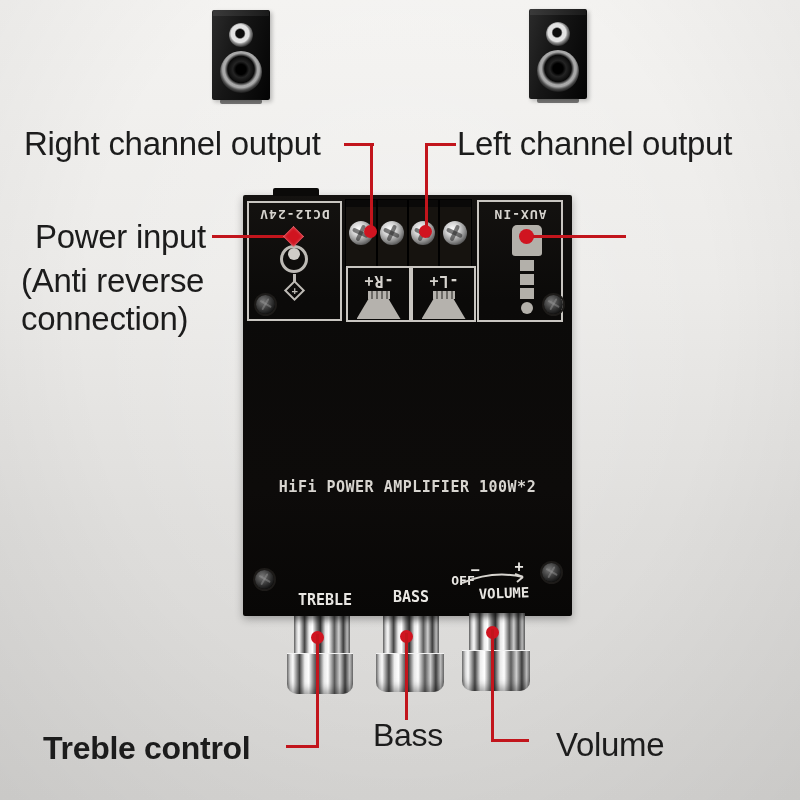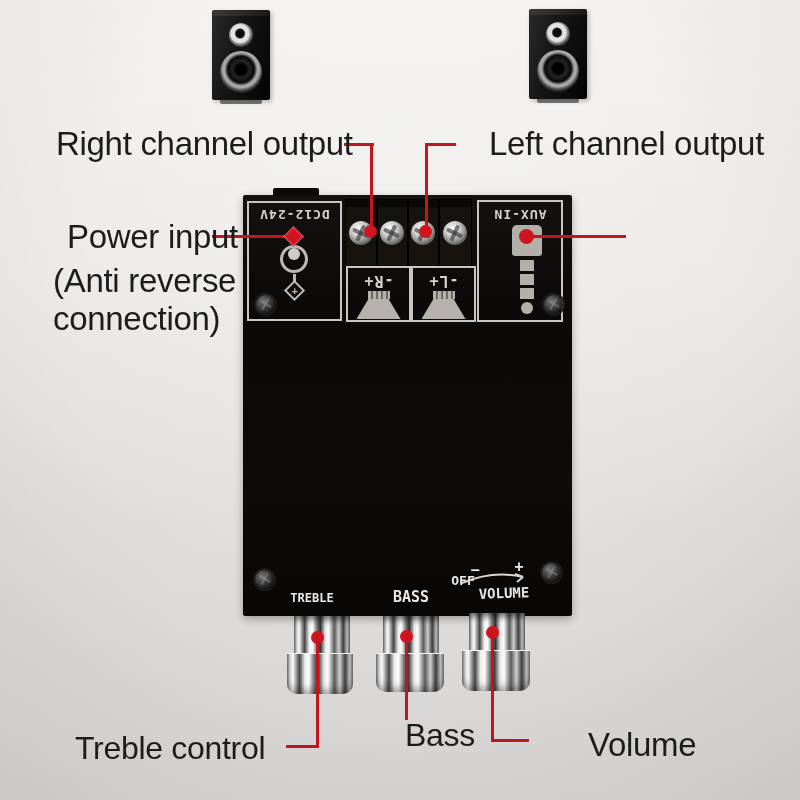--- a/index.html
+++ b/index.html
@@ -17,21 +17,21 @@
   .speaker::before{content:"";position:absolute;left:1px;top:0;right:1px;height:6px;
     background:linear-gradient(90deg,#3a3a3a,#1a1a1a);border-radius:2px 2px 0 0;}
   .speaker::after{content:"";position:absolute;left:14%;bottom:-4px;width:72%;height:5px;
     background:rgba(20,20,20,.55);border-radius:2px;}
   .tweeter{position:absolute;left:17px;top:13px;width:24px;height:24px;border-radius:50%;
     background:radial-gradient(circle at 46% 44%,#0c0c0c 0 22%,#e2e2e2 30% 48%,#8f8f8f 56%,#3c3c3c 70%,#151515 82%);}
   .woofer{position:absolute;left:8px;top:41px;width:42px;height:42px;border-radius:50%;
     background:radial-gradient(circle at 50% 44%,#000 0 16%,#242424 26%,#0a0a0a 42%,#a8a8a8 52% 58%,#4a4a4a 66%,#101010 76%,#1d1d1d 100%);}
   
   .lbl{position:absolute;z-index:12;color:#1c1c1c;font-size:33px;line-height:34px;
-    letter-spacing:-0.3px;white-space:nowrap;margin-left:32px;}
+    letter-spacing:-0.3px;white-space:nowrap;}
   .lbl.small{font-size:32px;}
   .center{text-align:center;white-space:normal;}
   
   .hline,.vline,.dot,.diamond-marker{position:absolute;z-index:11;}
   .hline{height:3px;background:#c2151c;}
   .vline{width:3px;background:#c2151c;}
   .dot{border-radius:50%;background:#d01420;}
   .dot.d13{width:13px;height:13px;}
   .dot.d15{width:15px;height:15px;}
   .diamond-marker{width:15px;height:15px;background:#d01420;transform:rotate(45deg);
@@ -110,21 +110,21 @@
     <div class="woofer"></div>
   </div>
 
   <div class="lbl" style="left:24px;top:127px;">Right channel output</div>
   <div class="lbl" style="left:457px;top:127px;">Left channel output</div>
   <div class="lbl" style="left:21px;top:262px;line-height:38px;">
     <span style="display:block;">(Anti reverse</span>
     <span style="display:block;">connection)</span>
   </div>
   <div class="lbl" style="left:35px;top:220px;">Power input</div>
-  <div class="lbl small" style="left:43px;top:731px;">Treble control</div>
+  <div class="lbl small" style="left:43px;top:731px;font-weight:bold;">Treble control</div>
   <div class="lbl small center" style="left:347px;top:717px;width:122px;line-height:36px;">
     <span style="display:block;">Bass</span>
   </div>
   <div class="lbl" style="left:556px;top:728px;">Volume</div>
 
   <div class="board">
     <div class="board-bump"></div>
 
     <div class="silk-box" style="left:4px;top:6px;width:95px;height:120px;">
       <div class="silk-text rot180" style="top:4px;">DC12-24V</div>
@@ -159,25 +159,26 @@
     <div class="silk-box" style="left:234px;top:5px;width:86px;height:122px;">
       <div class="silk-text rot180" style="top:5px;">AUX-IN</div>
       <div class="aux-body"></div>
       <div class="aux-seg" style="top:58px;"></div>
       <div class="aux-seg" style="top:72px;"></div>
       <div class="aux-seg" style="top:86px;"></div>
       <div class="aux-tip"></div>
       <div class="bscrew" style="left:65px;top:93px;"></div>
     </div>
 
+    <div class="btitle" style="top:283px;letter-spacing:0.5px;">HiFi POWER AMPLIFIER 100W*2</div>
 
     <div class="bscrew" style="left:12px;top:375px;"></div>
     <div class="bscrew" style="left:299px;top:368px;"></div>
 
-    <div class="knob-mark" style="left:39px;top:396px;width:60px;font-size:12px;">TREBLE</div>
+    <div class="knob-mark" style="left:52px;top:396px;width:60px;font-size:15px;">TREBLE</div>
     <div class="knob-mark" style="left:138px;top:393px;width:60px;font-size:15px;">BASS</div>
     <div class="knob-mark" style="left:205px;top:378px;width:30px;font-size:13px;">OFF</div>
     <div class="knob-mark" style="left:222px;top:366px;width:20px;font-size:15px;">−</div>
     <div class="knob-mark" style="left:266px;top:363px;width:20px;font-size:15px;">+</div>
     <svg class="arrow-svg" style="left:216px;top:374px;" width="72" height="18" viewBox="0 0 72 18">
       <path d="M3,14 Q34,1 64,8" fill="none" stroke="#d8d5d0" stroke-width="2"></path>
       <path d="M64,8 L56,5 M64,8 L58,13" fill="none" stroke="#d8d5d0" stroke-width="2"></path>
     </svg>
     <div class="knob-mark" style="left:230px;top:390px;width:62px;font-size:14px;transform:rotate(-2deg);">VOLUME</div>
   </div>

